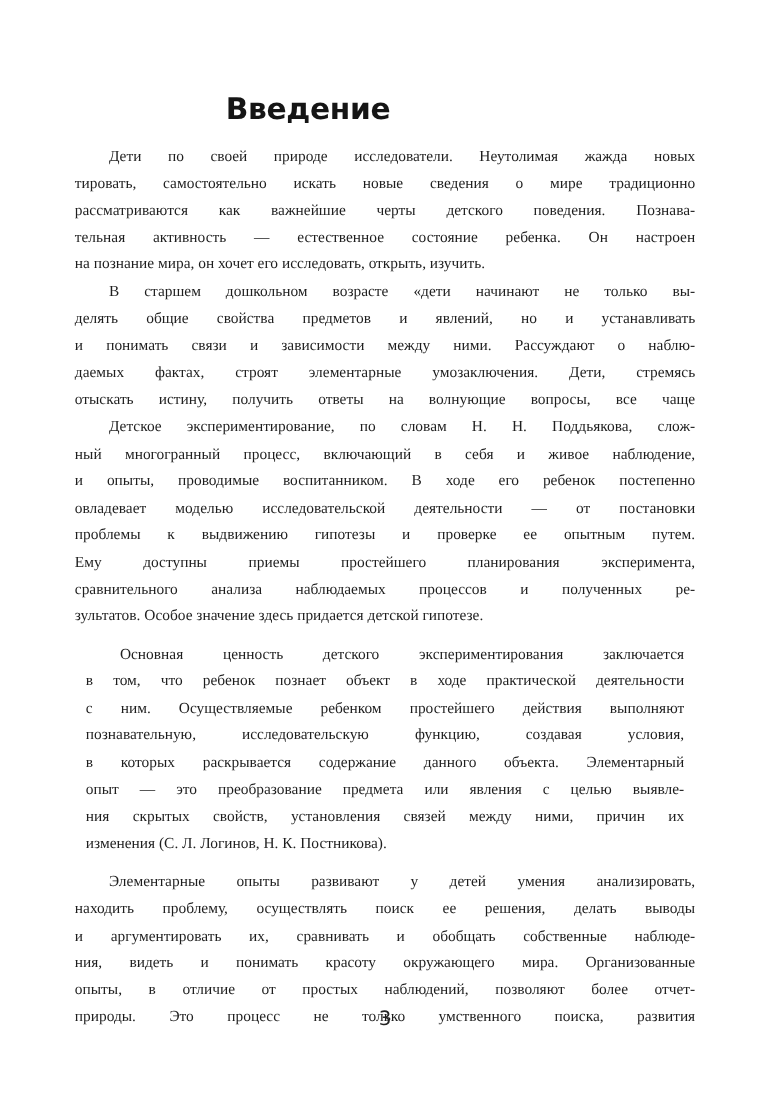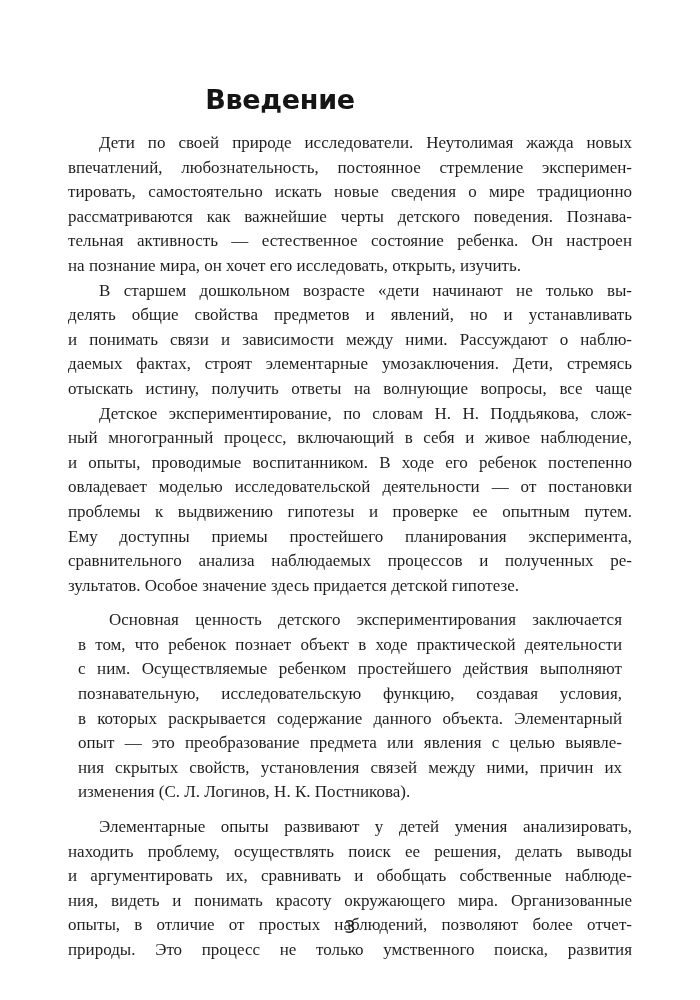--- a/index.html
+++ b/index.html
@@ -25,21 +25,21 @@
       font-size: 27px;
       letter-spacing: -0.3px;
       color: #151515;
     }
     .body-text {
       position: absolute;
       top: 131px;
       left: 68px;
       width: 564px;
       font-family: "Liberation Serif", serif;
-      font-size: 17px;
+      font-size: 14px;
       color: #1e1e1e;
     }
     .line {
       display: block;
       height: 24.6px;
       line-height: 24.6px;
       white-space: nowrap;
       text-align: justify;
       text-align-last: justify;
     }
@@ -61,21 +61,20 @@
     }
   </style>
 </head>
 <body>
 
 <h1 class="page-title">Введение</h1>
 
 <div class="body-text">
   <p style="margin:0">
     <span class="line indent">Дети по своей природе исследователи. Неутолимая жажда новых</span>
-    <span class="line">впечатлений, любознательность, постоянное стремление эксперимен-</span>
     <span class="line">тировать, самостоятельно искать новые сведения о мире традиционно</span>
     <span class="line">рассматриваются как важнейшие черты детского поведения. Познава-</span>
     <span class="line">тельная активность — естественное состояние ребенка. Он настроен</span>
     <span class="line last">на познание мира, он хочет его исследовать, открыть, изучить.</span>
   </p>
   <p style="margin:0">
     <span class="line indent">В старшем дошкольном возрасте «дети начинают не только вы-</span>
     <span class="line">делять общие свойства предметов и явлений, но и устанавливать</span>
     <span class="line">и понимать связи и зависимости между ними. Рассуждают о наблю-</span>
     <span class="line">даемых фактах, строят элементарные умозаключения. Дети, стремясь</span>

